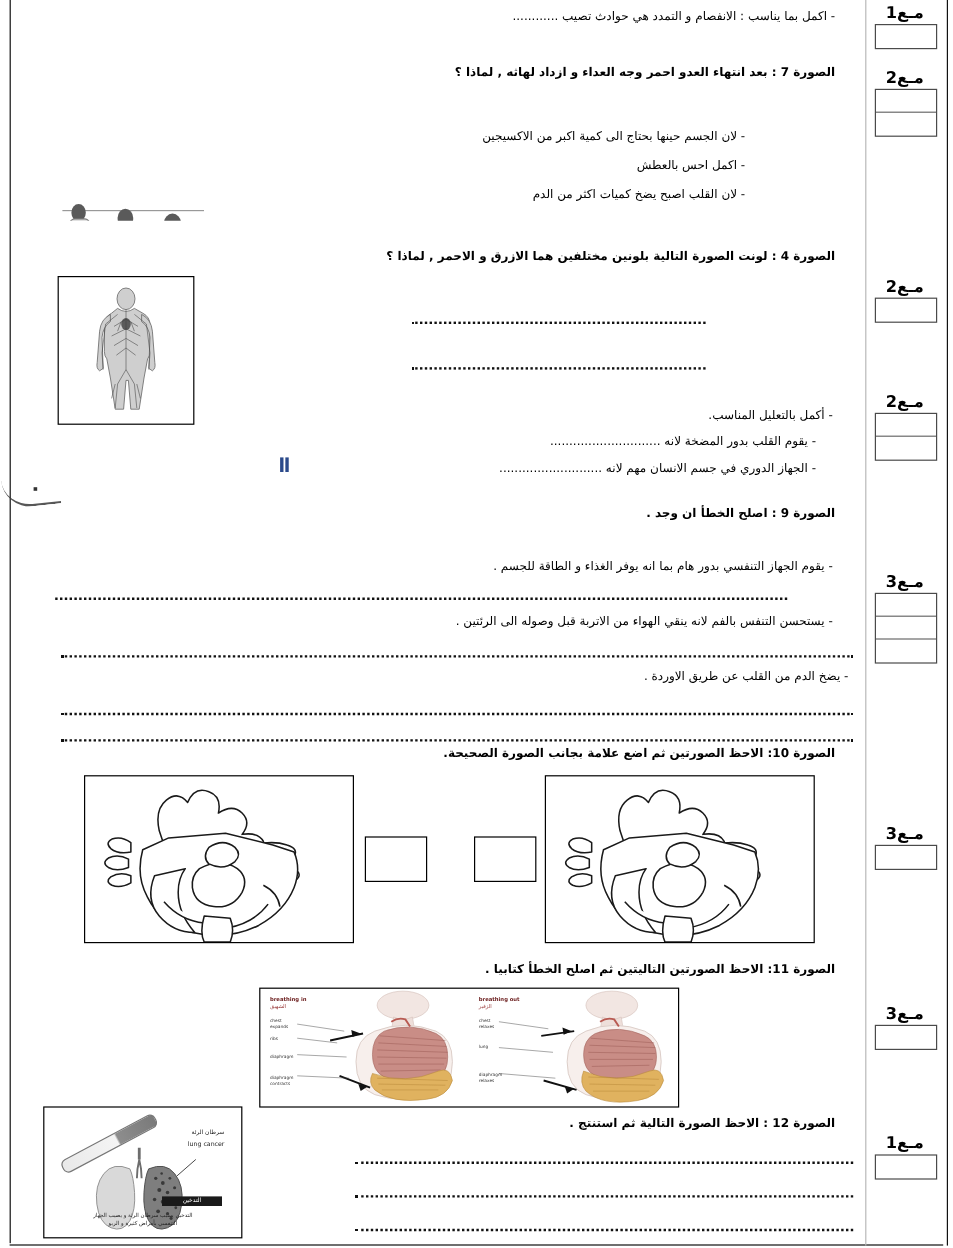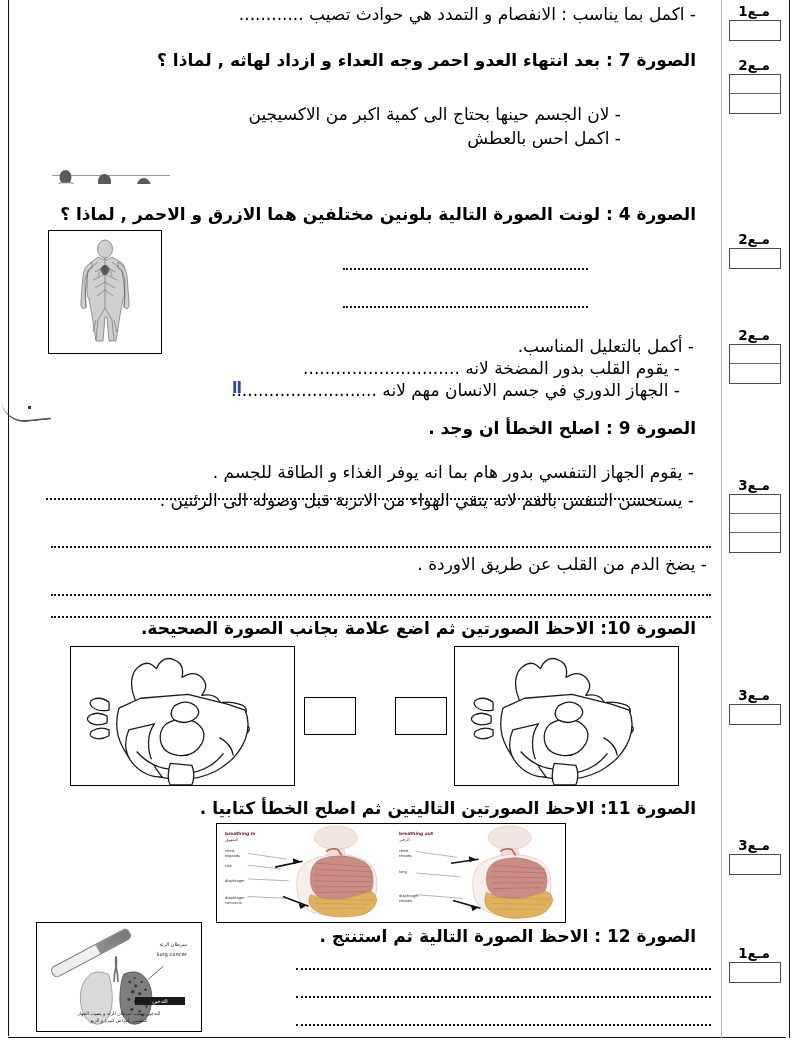--- a/index.html
+++ b/index.html
@@ -91,21 +91,21 @@
     left: 14px;
     right: 78px;
     top: 0;
     bottom: 0;
   }
   .line {
     position: absolute;
     direction: rtl;
     text-align: right;
     white-space: nowrap;
-    font-size: 17px;
+    font-size: 10px;
     line-height: 17px;
   }
   .qhead { font-weight: bold; }
 
   
   .dots {
     position: absolute;
     height: 0;
     border-bottom: 2px dotted #111;
   }
@@ -320,20 +320,21 @@
   </div>
 
   <div class="content">
 
     <div class="line" style="top:6px; right:20px;">- اكمل بما يناسب : الانفصام و التمدد هي حوادث تصيب ............</div>
 
     <div class="line qhead" style="top:52px; right:20px;">الصورة 7 : بعد انتهاء العدو احمر وجه العداء و ازداد لهاثه , لماذا ؟</div>
 
     <div class="line" style="top:106px; right:95px;">- لان الجسم حينها بحتاج الى كمية اكبر من الاكسيجين</div>
     <div class="line" style="top:130px; right:95px;">- اكمل احس بالعطش</div>
+    <div class="line" style="top:154px; right:95px;">- لان القلب اصبح يضخ كميات اكثر من الدم</div>
 
     <div class="fig" style="left:30px; top:66px; width:135px; height:118px;">
       <div class="ground"></div>
       <div class="runner" style="left:10px; bottom:14px; transform:scale(.92);">
         <div class="head"></div>
         <div class="torso"></div>
 
       </div>
       <div class="runner" style="left:48px; bottom:10px; transform:scale(1.0);">
         <div class="head"></div>
@@ -380,21 +381,21 @@
     <div class="line" style="top:338px; right:22px;">- أكمل بالتعليل المناسب.</div>
     <div class="line" style="top:382px; right:36px;">- الجهاز الدوري في جسم الانسان مهم لانه ...........................</div>
     <div class="line" style="top:360px; right:36px;">- يقوم القلب بدور المضخة  لانه .............................</div>
     <div class="blue-mark" style="top:378px; right:475px;">ll</div>
 
     <div class="line qhead" style="top:420px; right:20px;">الصورة 9 : اصلح الخطأ ان وجد .</div>
 
     <div class="line" style="top:464px; right:22px;">- يقوم الجهاز التنفسي بدور  هام بما انه يوفر الغذاء و الطاقة للجسم .</div>
     <div class="dots" style="top:498px; right:60px; width:610px;"></div>
 
-    <div class="line" style="top:492px; right:22px;margin-left:11px;">- يستحسن التنفس بالفم لانه ينقي الهواء من الاتربة قبل وصوله الى الرئتين .</div>
+    <div class="line" style="top:510px; right:22px;margin-left:11px;">- يستحسن التنفس بالفم لانه ينقي الهواء من الاتربة قبل وصوله الى الرئتين .</div>
     <div class="dots" style="top:546px; right:5px; width:660px;"></div>
 
     <div class="line" style="top:556px; right:9px;">- يضخ الدم من القلب عن طريق الاوردة .</div>
     <div class="dots" style="top:594px; right:5px; width:660px;"></div>
     <div class="dots" style="top:616px; right:5px; width:660px;"></div>
 
     <div class="line qhead" style="top:620px; right:20px;">الصورة 10: الاحظ الصورتين ثم اضع علامة بجانب الصورة الصحيحة.</div>
 
     <div class="heart-box" style="left:56px; top:646px; width:225px; height:140px;">
       <svg width="100%" height="100%" viewBox="0 0 225 140">

